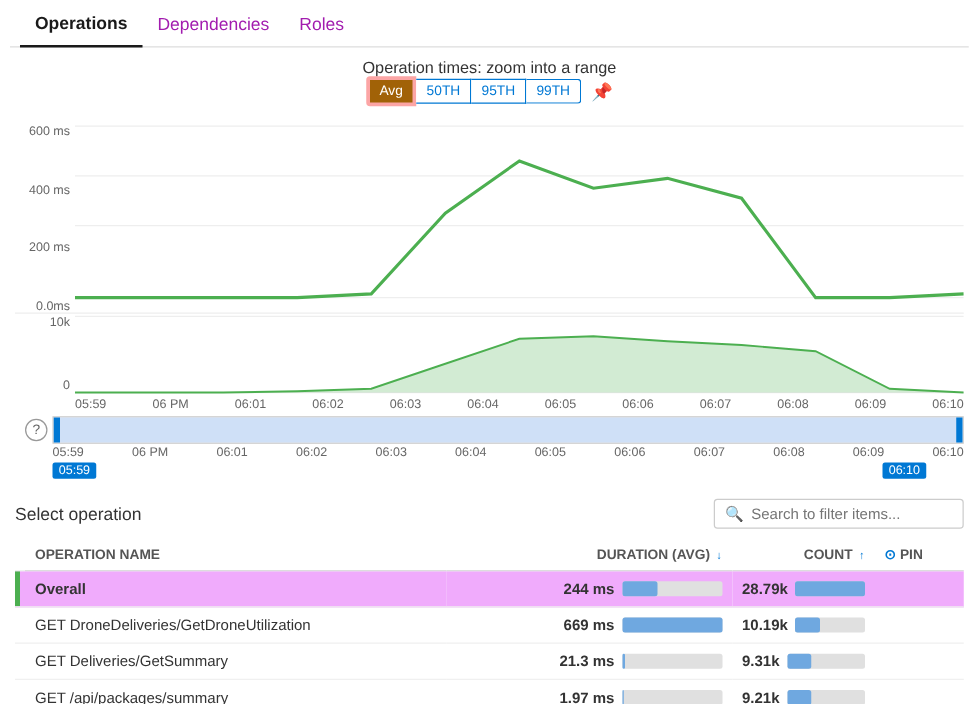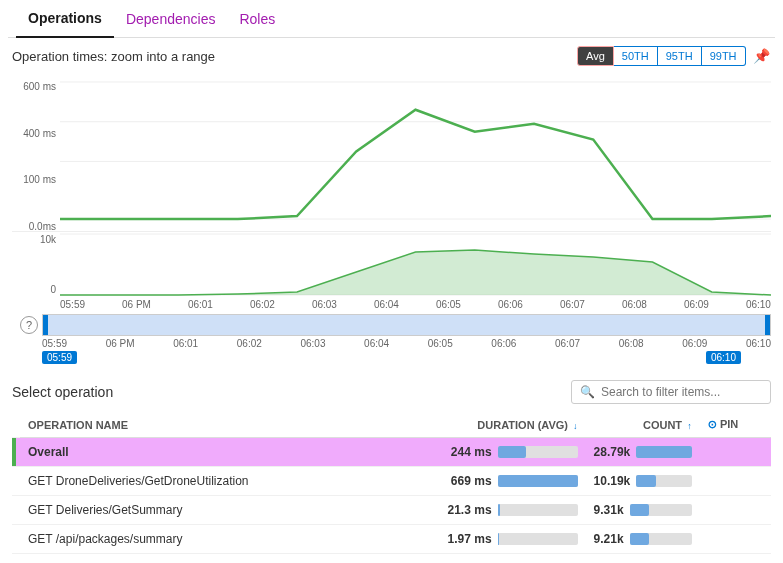--- a/index.html
+++ b/index.html
@@ -5,24 +5,24 @@
     * { box-sizing: border-box; margin: 0; padding: 0; }
     body { font-family: -apple-system, BlinkMacSystemFont, 'Segoe UI', Arial, sans-serif; font-size: 12px; background: #fff; color: #333; width: 783px; }
 
     
     .tabs { display: flex; align-items: center; border-bottom: 1px solid #ddd; padding: 0 8px; }
     .tab { padding: 10px 12px; cursor: pointer; font-size: 14px; color: #a21caf; text-decoration: none; }
     .tab.active { color: #1a1a1a; font-weight: 600; border-bottom: 2px solid #1a1a1a; margin-bottom: -1px; }
 
     
     .chart-section { padding: 8px 12px 0 12px; }
-    .chart-header { display: flex; align-items: center; justify-content: space-between; margin-bottom: 6px; }
+    .chart-header { display: flex; align-items: center; justify-content: space-between; margin-bottom: 6px; flex-direction: column; }
     .chart-title { font-size: 13px; font-weight: 400; color: #333; }
     .percentile-btns { display: flex; align-items: center; gap: 0; }
-    .avg-btn { background: #404040; color: #fff; border: 1px solid #fca5a5; border-radius: 3px 0 0 3px; padding: 3px 8px; font-size: 11px; cursor: pointer; }
+    .avg-btn { background: #a16207; color: #fff; border: 3px solid #fca5a5; border-radius: 3px 0 0 3px; padding: 3px 8px; font-size: 11px; cursor: pointer; }
     .pct-btn { background: #fff; color: #0078d4; border: 1px solid #0078d4; padding: 3px 8px; font-size: 11px; cursor: pointer; border-left: none; }
     .pct-btn:last-of-type { border-radius: 0 3px 3px 0; }
     .pin-icon { margin-left: 8px; color: #666; cursor: pointer; font-size: 14px; }
 
     
     .main-chart-container { position: relative; height: 160px; border-bottom: 1px solid #eee; }
     .chart-y-labels { position: absolute; left: 0; top: 5px; width: 48px; height: 100%; display: flex; flex-direction: column; justify-content: space-between; padding: 4px 0; }
     .y-label { font-size: 10px; color: #666; text-align: right; padding-right: 4px; }
     .chart-area { position: absolute; left: 48px; right: 0; top: 0; bottom: 0; }
     .chart-area svg { width: 100%; height: 100%; }
@@ -85,21 +85,21 @@
         <button class="pct-btn">99TH</button>
       </div>
       <span class="pin-icon">📌</span>
     </div>
   </div>
 
   <div class="main-chart-container">
     <div class="chart-y-labels">
       <span class="y-label">600 ms</span>
       <span class="y-label">400 ms</span>
-      <span class="y-label">100 ms</span>
+      <span class="y-label">200 ms</span>
       <span class="y-label">0.0ms</span>
     </div>
     <div class="chart-area">
 
       <svg viewBox="0 0 720 160" preserveAspectRatio="none" style="position:absolute;top:0;left:0;width:100%;height:100%;">
         <line x1="0" y1="10" x2="720" y2="10" stroke="#eee" stroke-width="1"></line>
         <line x1="0" y1="50" x2="720" y2="50" stroke="#eee" stroke-width="1"></line>
         <line x1="0" y1="90" x2="720" y2="90" stroke="#eee" stroke-width="1"></line>
         <line x1="0" y1="148" x2="720" y2="148" stroke="#eee" stroke-width="1"></line>
 

